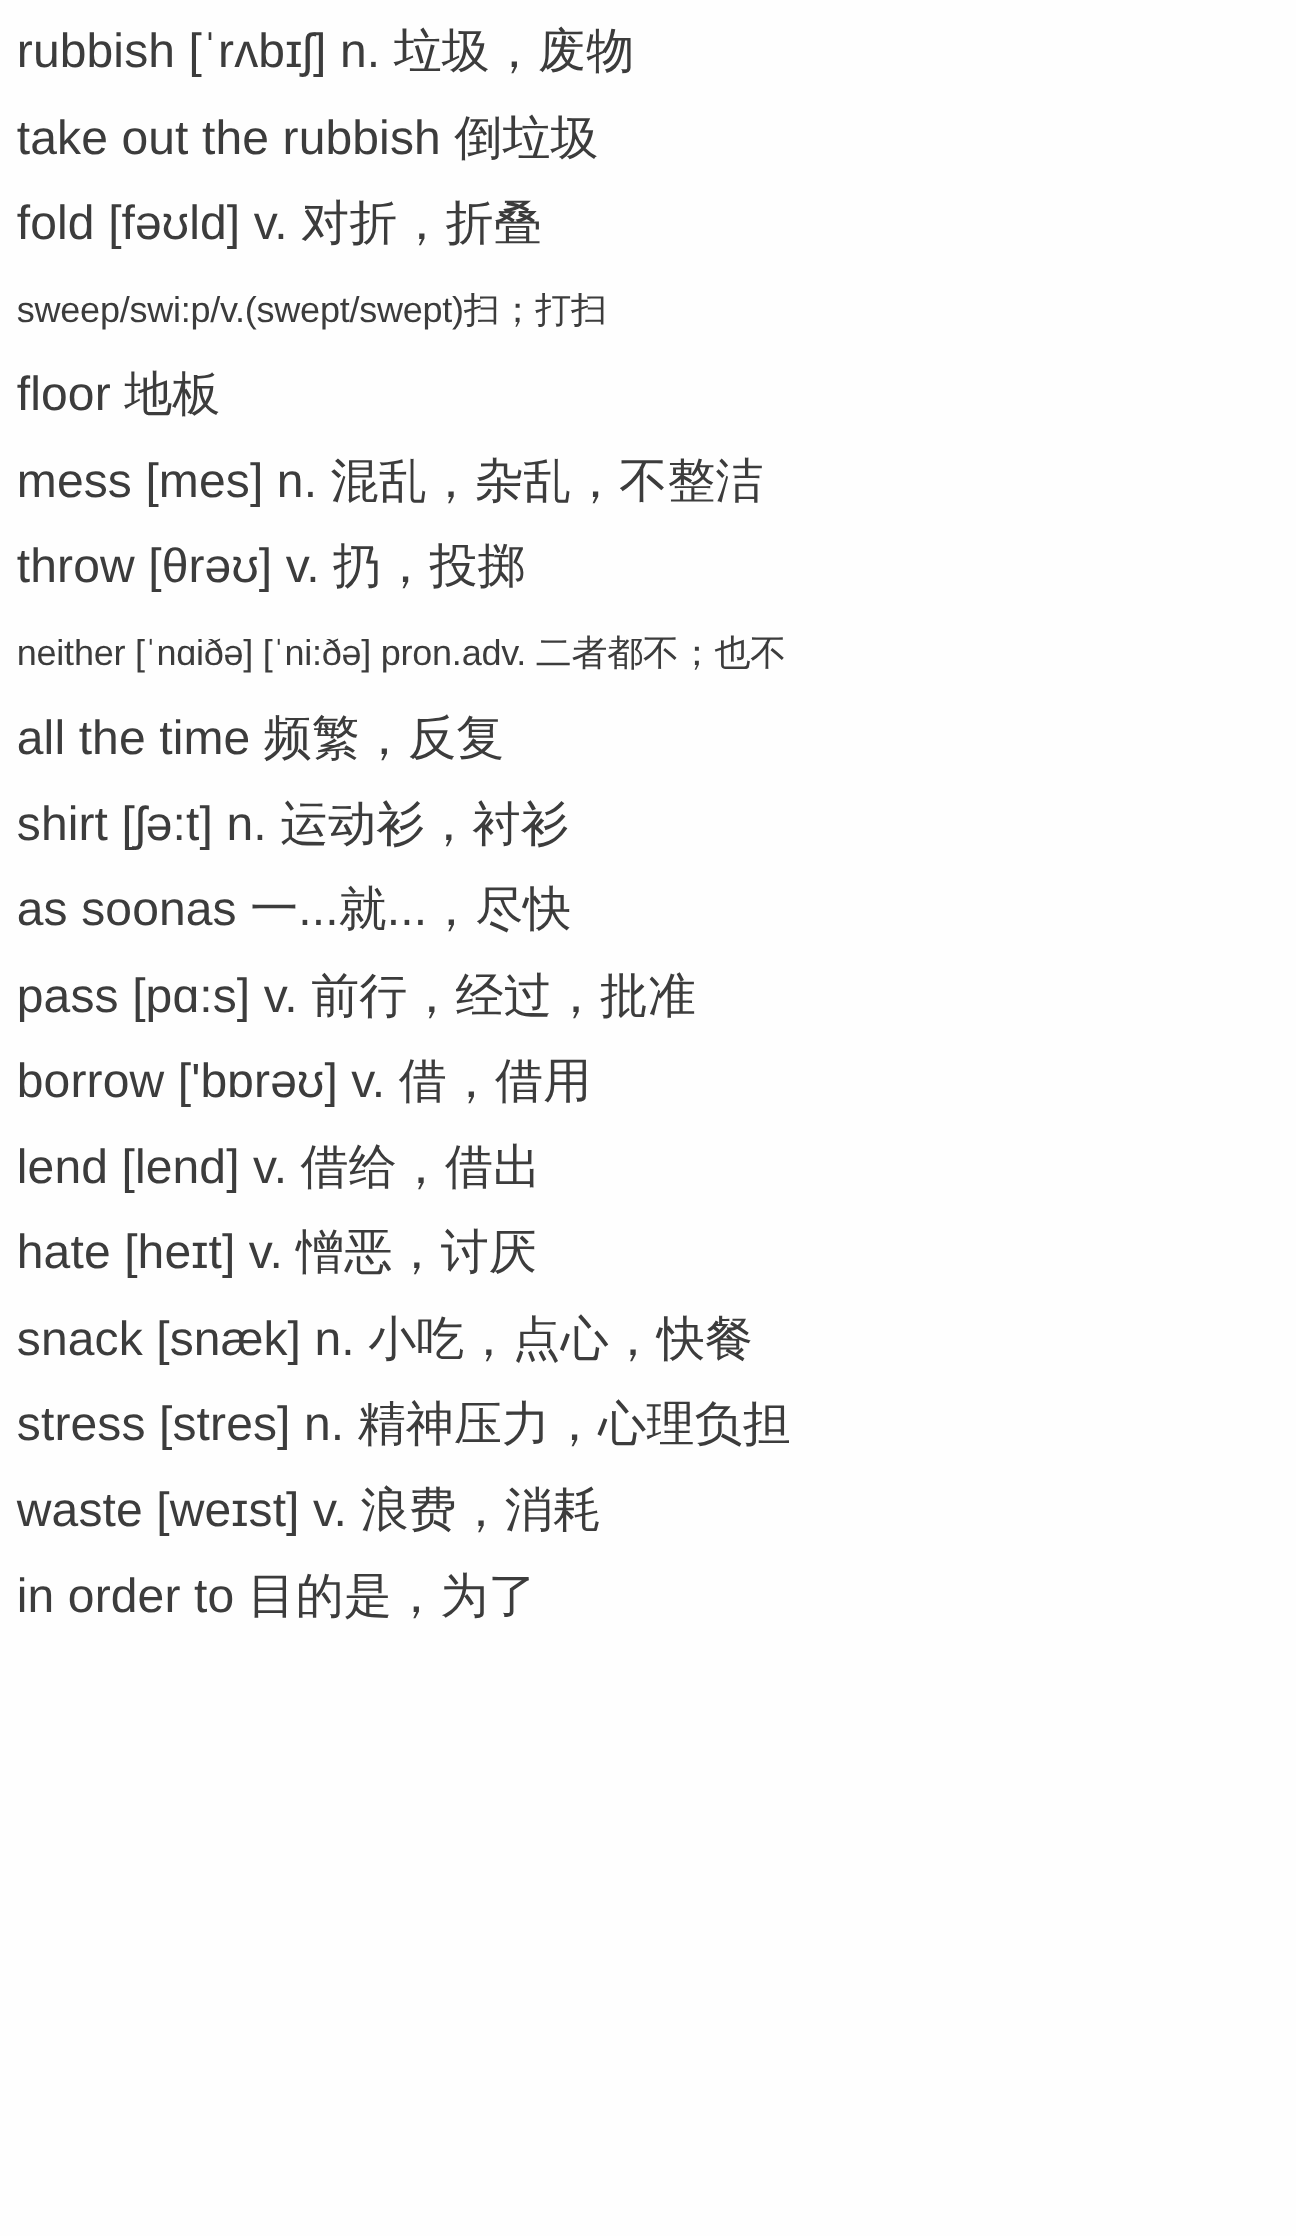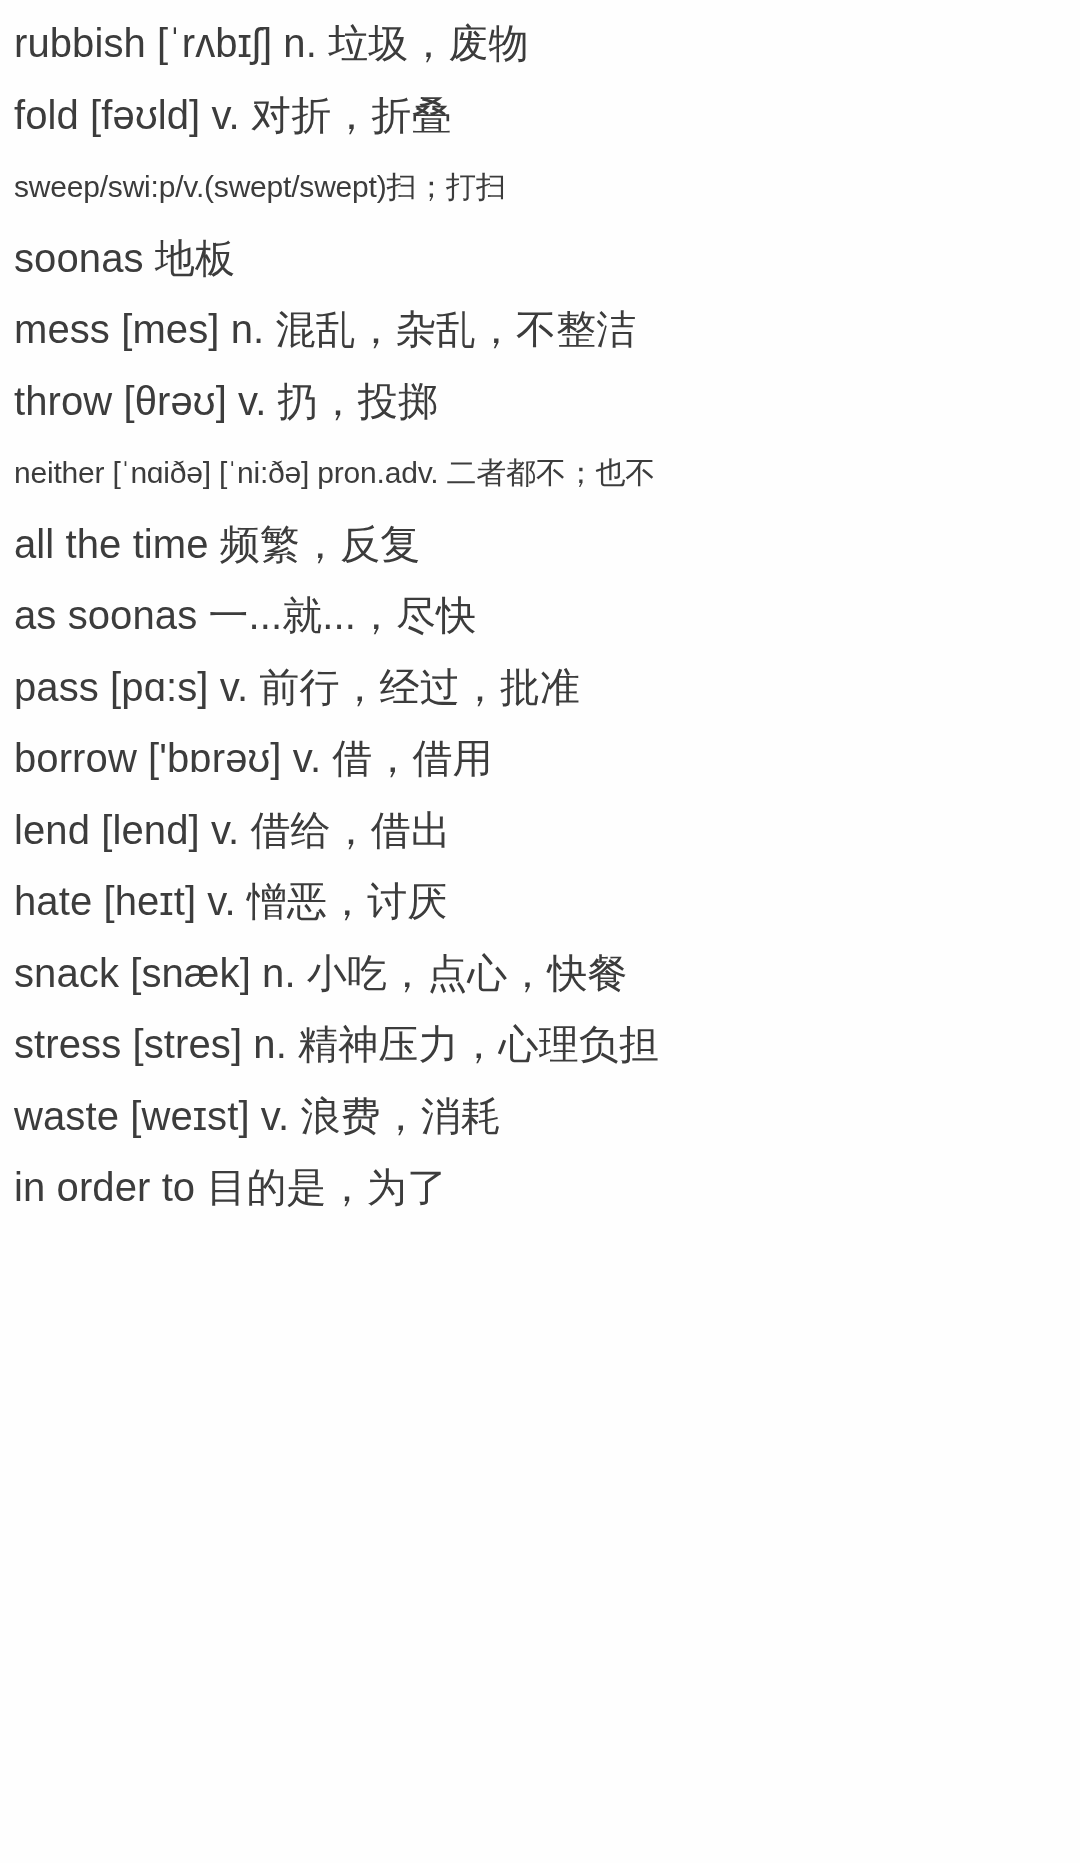--- a/index.html
+++ b/index.html
@@ -49,27 +49,29 @@
     font-size: 30px;
     letter-spacing: -0.2px;
   }
 </style>
 </head>
 <body>
 
 <div id="page" style="background: rgb(254, 254, 254); color: rgb(60, 60, 60);">
   <div class="vocab-list" id="vocab-list">
       <div class="vocab-line">rubbish  [ˈrʌbɪʃ] n. 垃圾，废物</div>
+      <div class="vocab-line">take out the rubbish  倒垃圾</div>
       <div class="vocab-line">fold  [fəʊld] v. 对折，折叠</div>
       <div class="vocab-line dense">sweep/swi:p/v.(swept/swept)扫；打扫</div>
-      <div class="vocab-line">soonas  地板</div>
+      <div class="vocab-line">floor  地板</div>
       <div class="vocab-line">mess  [mes] n. 混乱，杂乱，不整洁</div>
       <div class="vocab-line">throw  [θrəʊ] v. 扔，投掷</div>
       <div class="vocab-line dense">neither [ˈnɑiðə] [ˈni:ðə] pron.adv. 二者都不；也不</div>
       <div class="vocab-line">all the time  频繁，反复</div>
+      <div class="vocab-line">shirt  [ʃə:t] n. 运动衫，衬衫</div>
       <div class="vocab-line">as soonas  一...就...，尽快</div>
       <div class="vocab-line">pass  [pɑ:s] v. 前行，经过，批准</div>
       <div class="vocab-line">borrow  ['bɒrəʊ] v. 借，借用</div>
       <div class="vocab-line">lend  [lend] v. 借给，借出</div>
       <div class="vocab-line">hate  [heɪt] v. 憎恶，讨厌</div>
       <div class="vocab-line">snack  [snæk] n. 小吃，点心，快餐</div>
       <div class="vocab-line">stress  [stres] n. 精神压力，心理负担</div>
       <div class="vocab-line">waste  [weɪst] v. 浪费，消耗</div>
       <div class="vocab-line">in order to  目的是，为了</div>
     </div>

